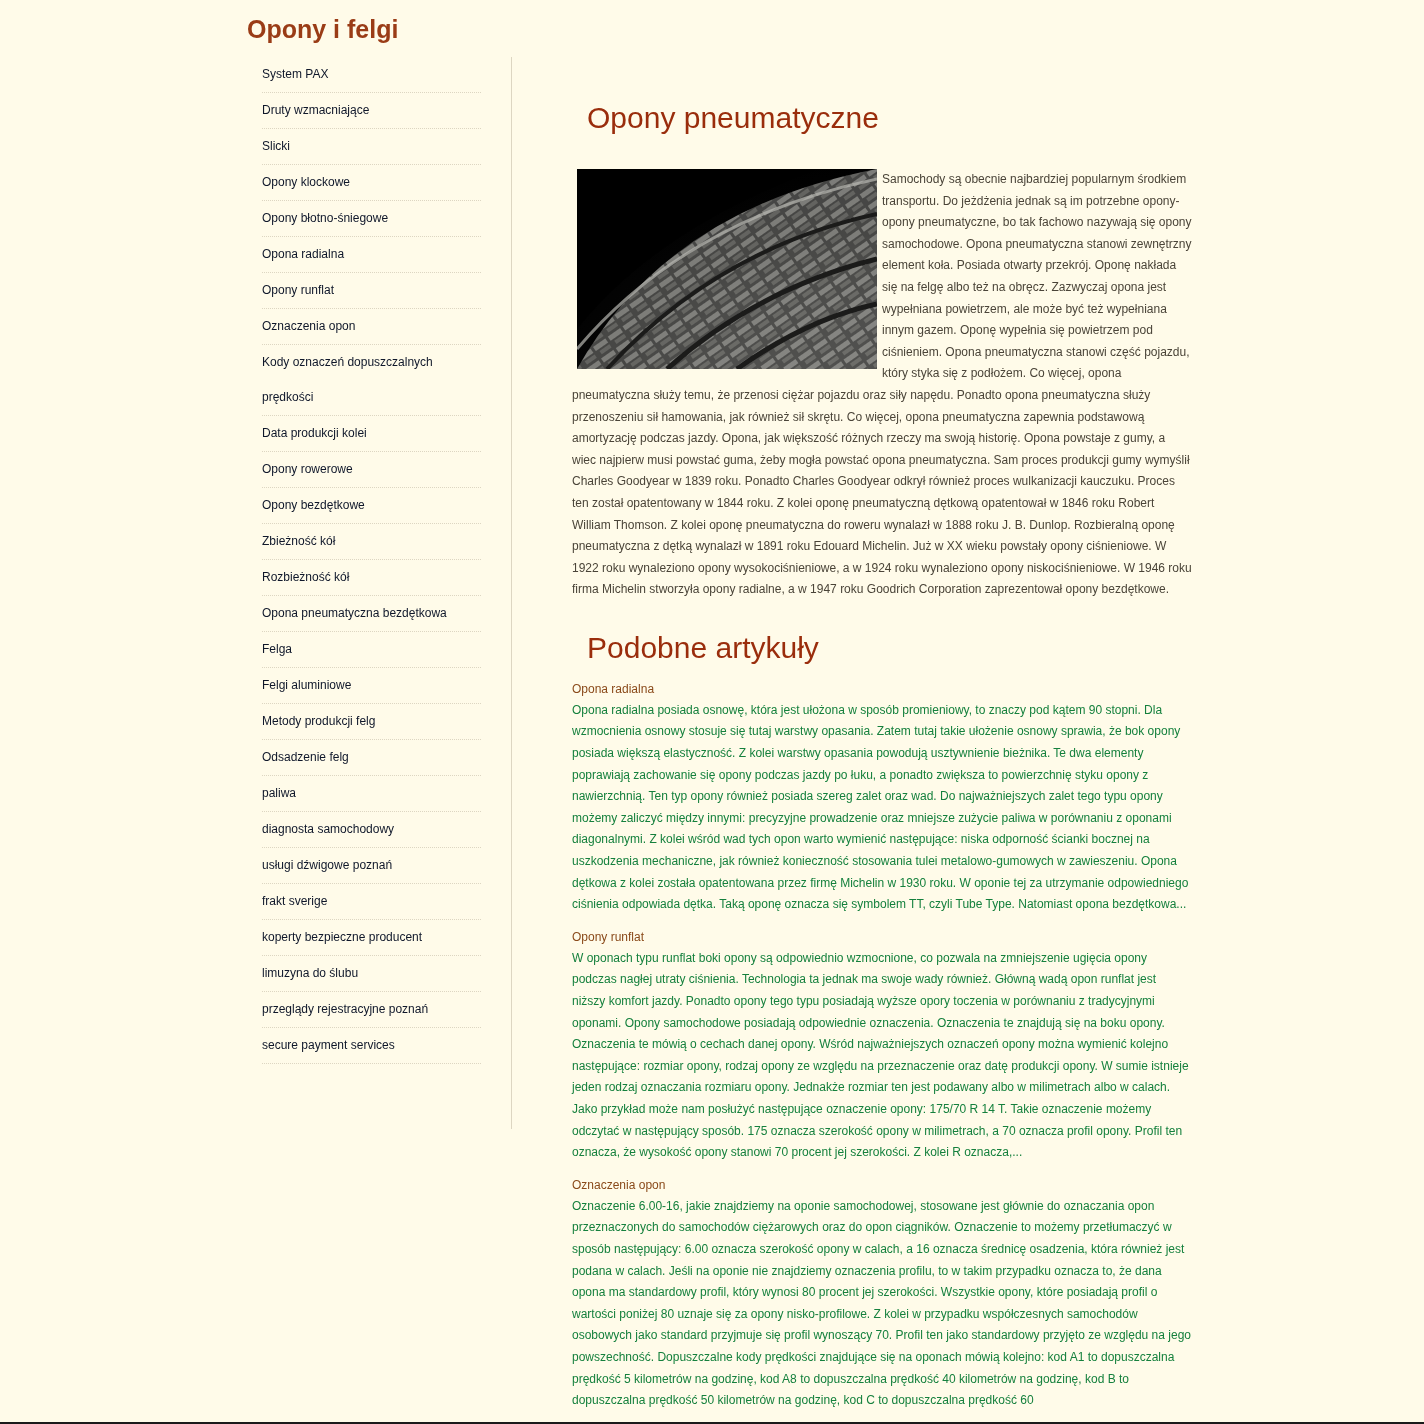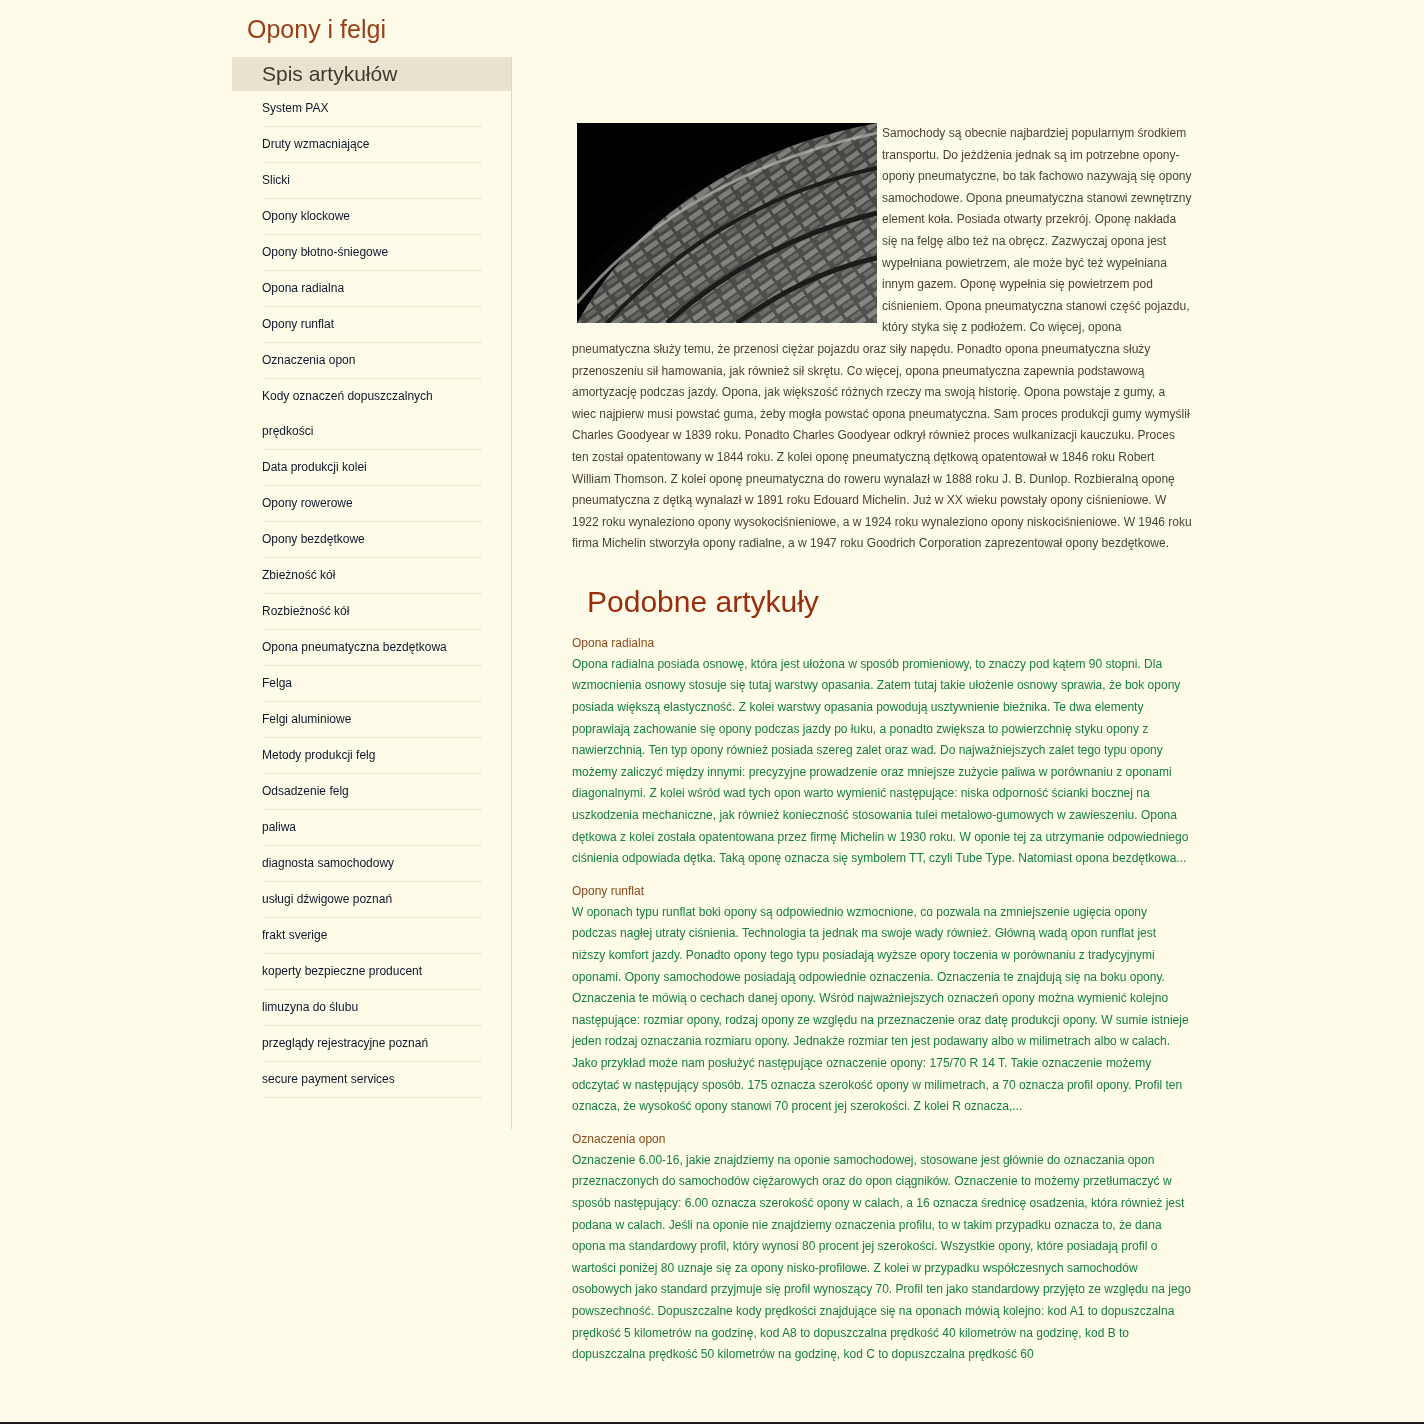--- a/index.html
+++ b/index.html
@@ -5,21 +5,21 @@
   html, body { margin: 0; padding: 0; }
   body {
     width: 1424px; height: 1424px; overflow: hidden;
     background: #fffbe9;
     font-family: "Liberation Sans", sans-serif;
     color: #4a4438;
     position: relative;
   }
   .site-title {
     position: absolute; left: 247px; top: 12px;
-    font-size: 25px; color: #9a3c16; font-weight: normal;
+    font-size: 25px; color: #9a3c16; font-weight: bold;
     margin: 0; line-height: 34px; text-decoration: none;
   }
   .sidebar {
     position: absolute; left: 232px; top: 57px; width: 279px; height: 1072px;
     border-right: 1px solid #ddd6c2;
   }
   .sidebar-header {
     background: #e8e2cf; height: 34px; line-height: 34px;
     padding-left: 30px; font-size: 21px; color: #3e3a30;
     margin: 0; font-weight: normal;
@@ -48,21 +48,20 @@
   .rel-title { font-size: 12px; color: #8a4a1a; line-height: 21px; cursor: pointer; display: block; }
   .rel-text { font-size: 12px; line-height: 21.6px; color: #15803d; margin: 0; }
   .bottom-bar { position: absolute; left: 0; top: 1422px; width: 1424px; height: 2px; background: #1a1a1a; }
 </style>
 </head>
 <body>
 
 <a class="site-title">Opony i felgi</a>
 
 <nav class="sidebar">
-  <h3 class="sidebar-header">Spis artykułów</h3>
   <ul>
     <li>System PAX</li>
     <li>Druty wzmacniające</li>
     <li>Slicki</li>
     <li>Opony klockowe</li>
     <li>Opony błotno-śniegowe</li>
     <li>Opona radialna</li>
     <li>Opony runflat</li>
     <li>Oznaczenia opon</li>
     <li class="cont">Kody oznaczeń dopuszczalnych</li>
@@ -82,20 +81,21 @@
     <li>usługi dźwigowe poznań</li>
     <li>frakt sverige</li>
     <li>koperty bezpieczne producent</li>
     <li>limuzyna do ślubu</li>
     <li>przeglądy rejestracyjne poznań</li>
     <li>secure payment services</li>
   </ul>
 </nav>
 
 <main class="main">
+  <h1>Opony pneumatyczne</h1>
   <div class="intro">
     <div class="tire-img" title="tire-tread-photo">
       <svg width="300" height="200" viewBox="0 0 300 200">
         <defs>
           <pattern id="tread" width="18" height="14" patternUnits="userSpaceOnUse" patternTransform="rotate(-35)">
             <rect width="18" height="14" fill="#4e4e4c"></rect>
             <rect x="1" y="1" width="15" height="5" fill="#8a8a86"></rect>
             <rect x="4" y="8" width="12" height="4" fill="#6e6e6a"></rect>
           </pattern>
         </defs>

